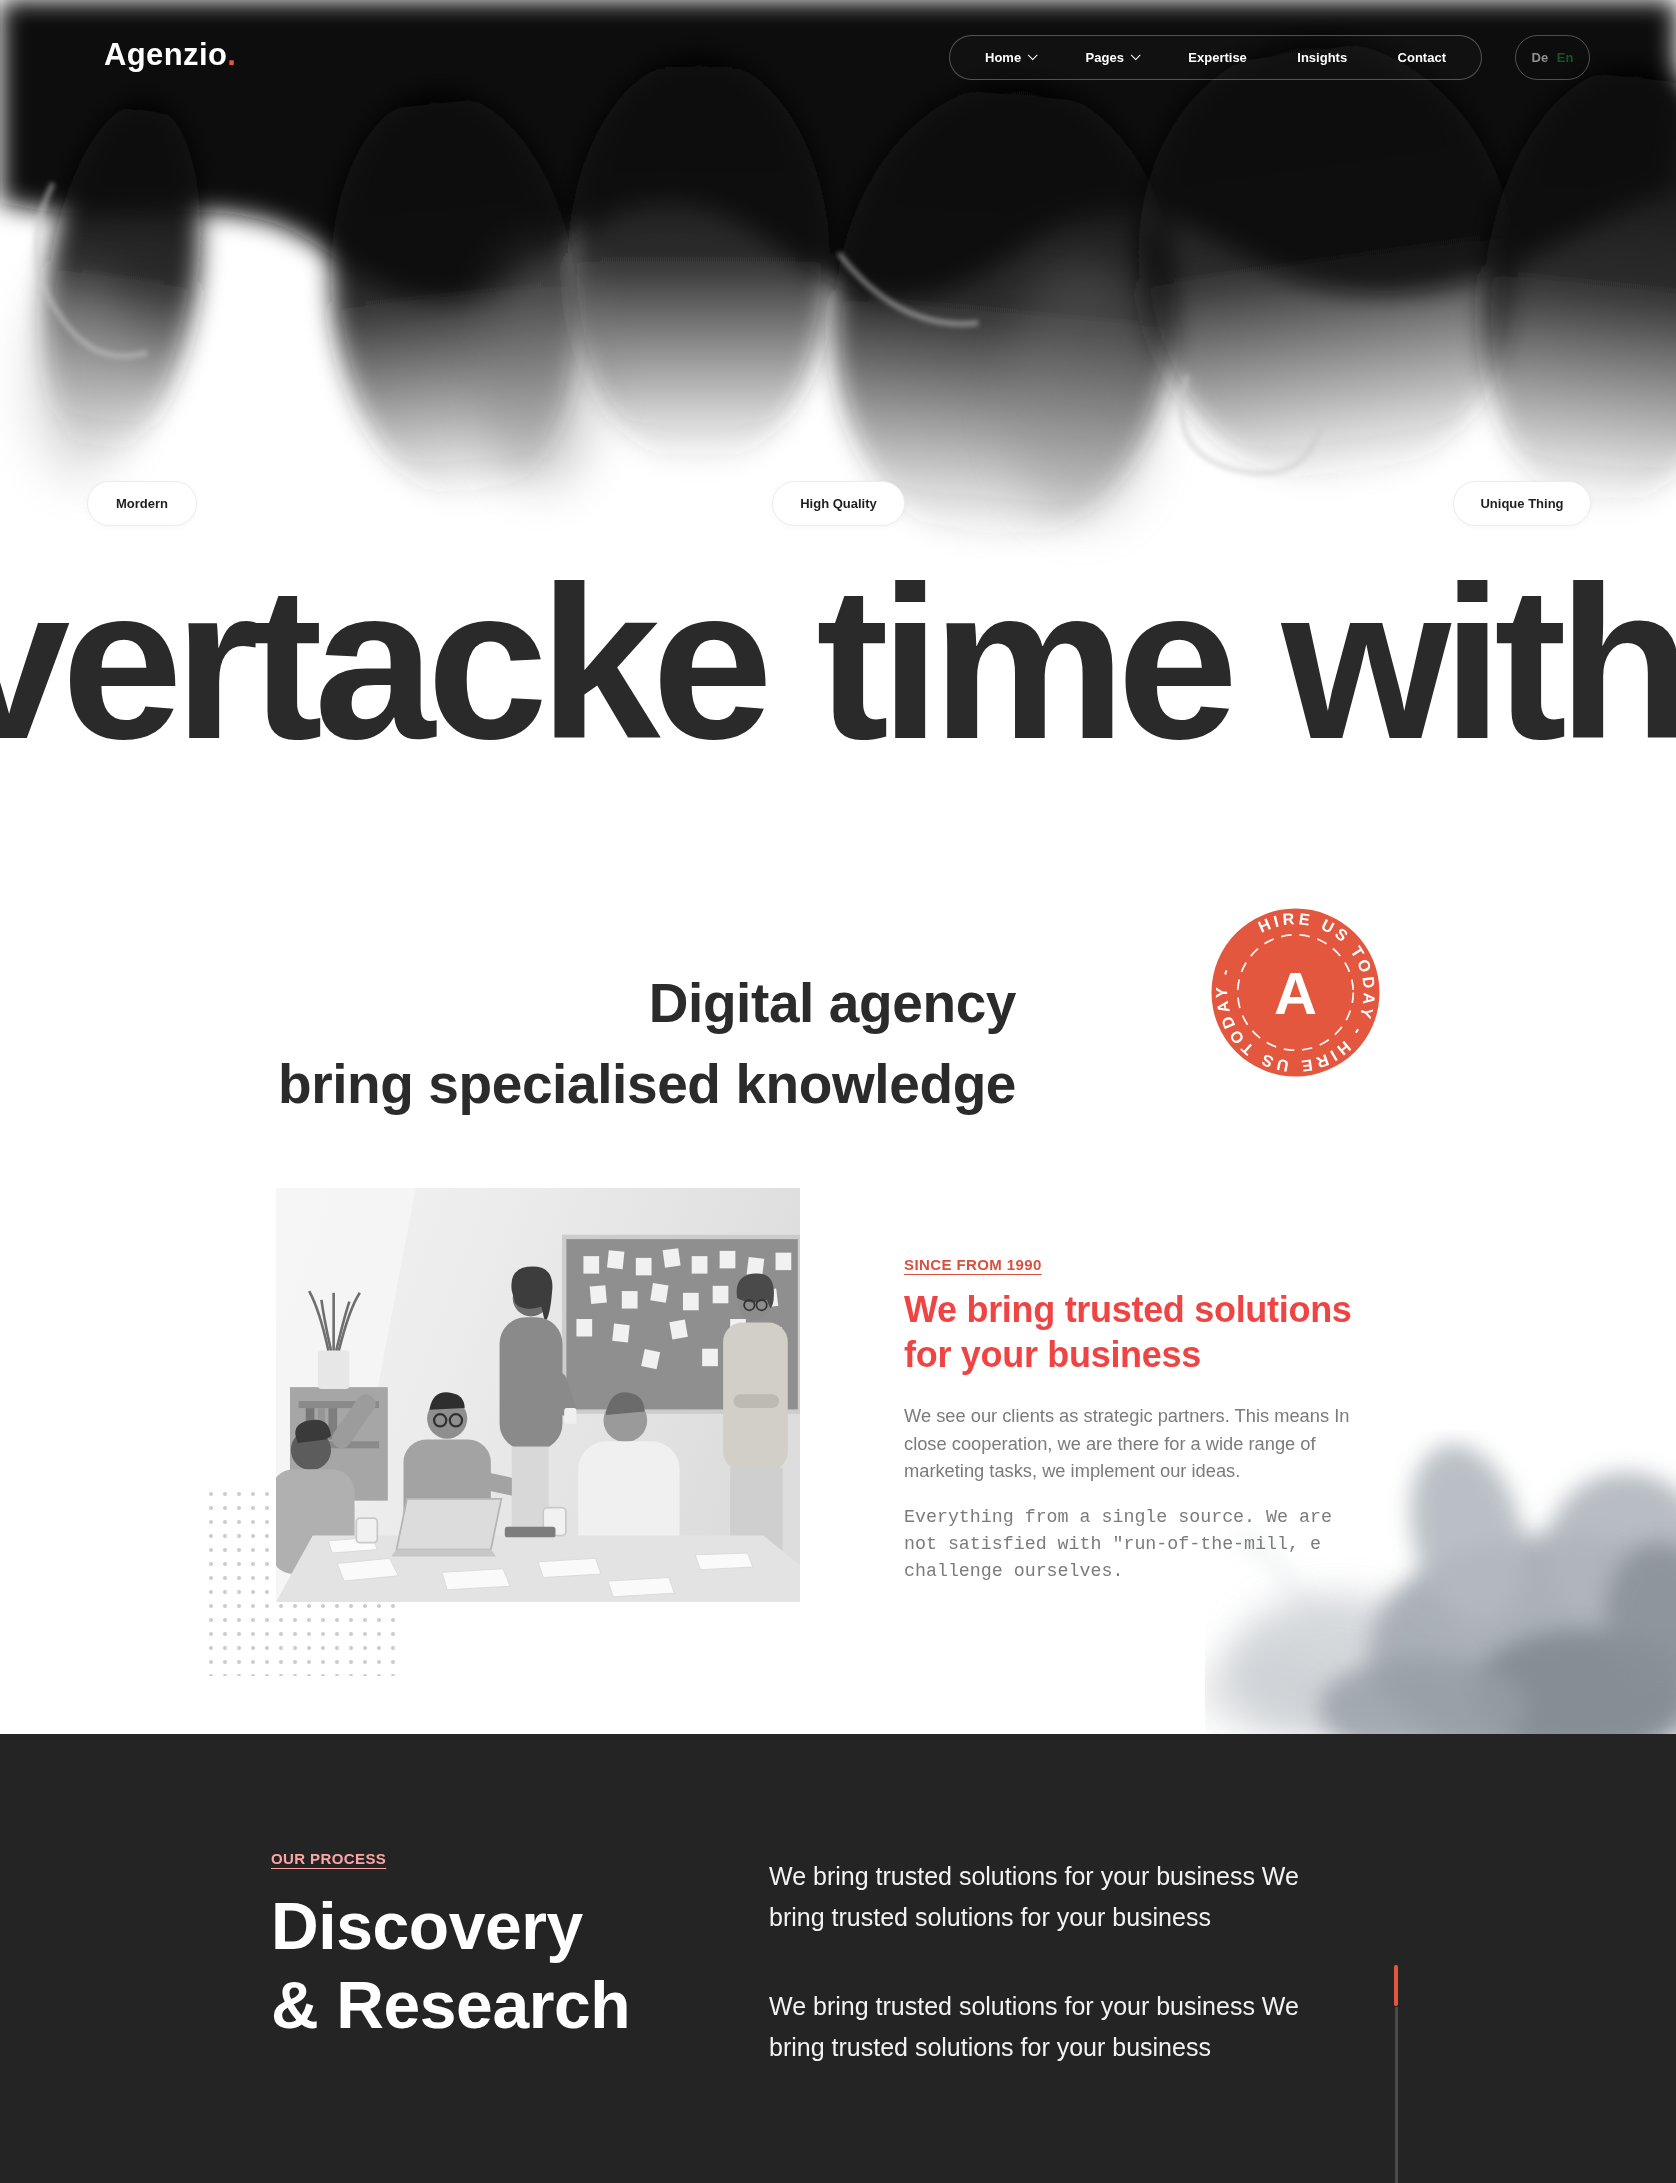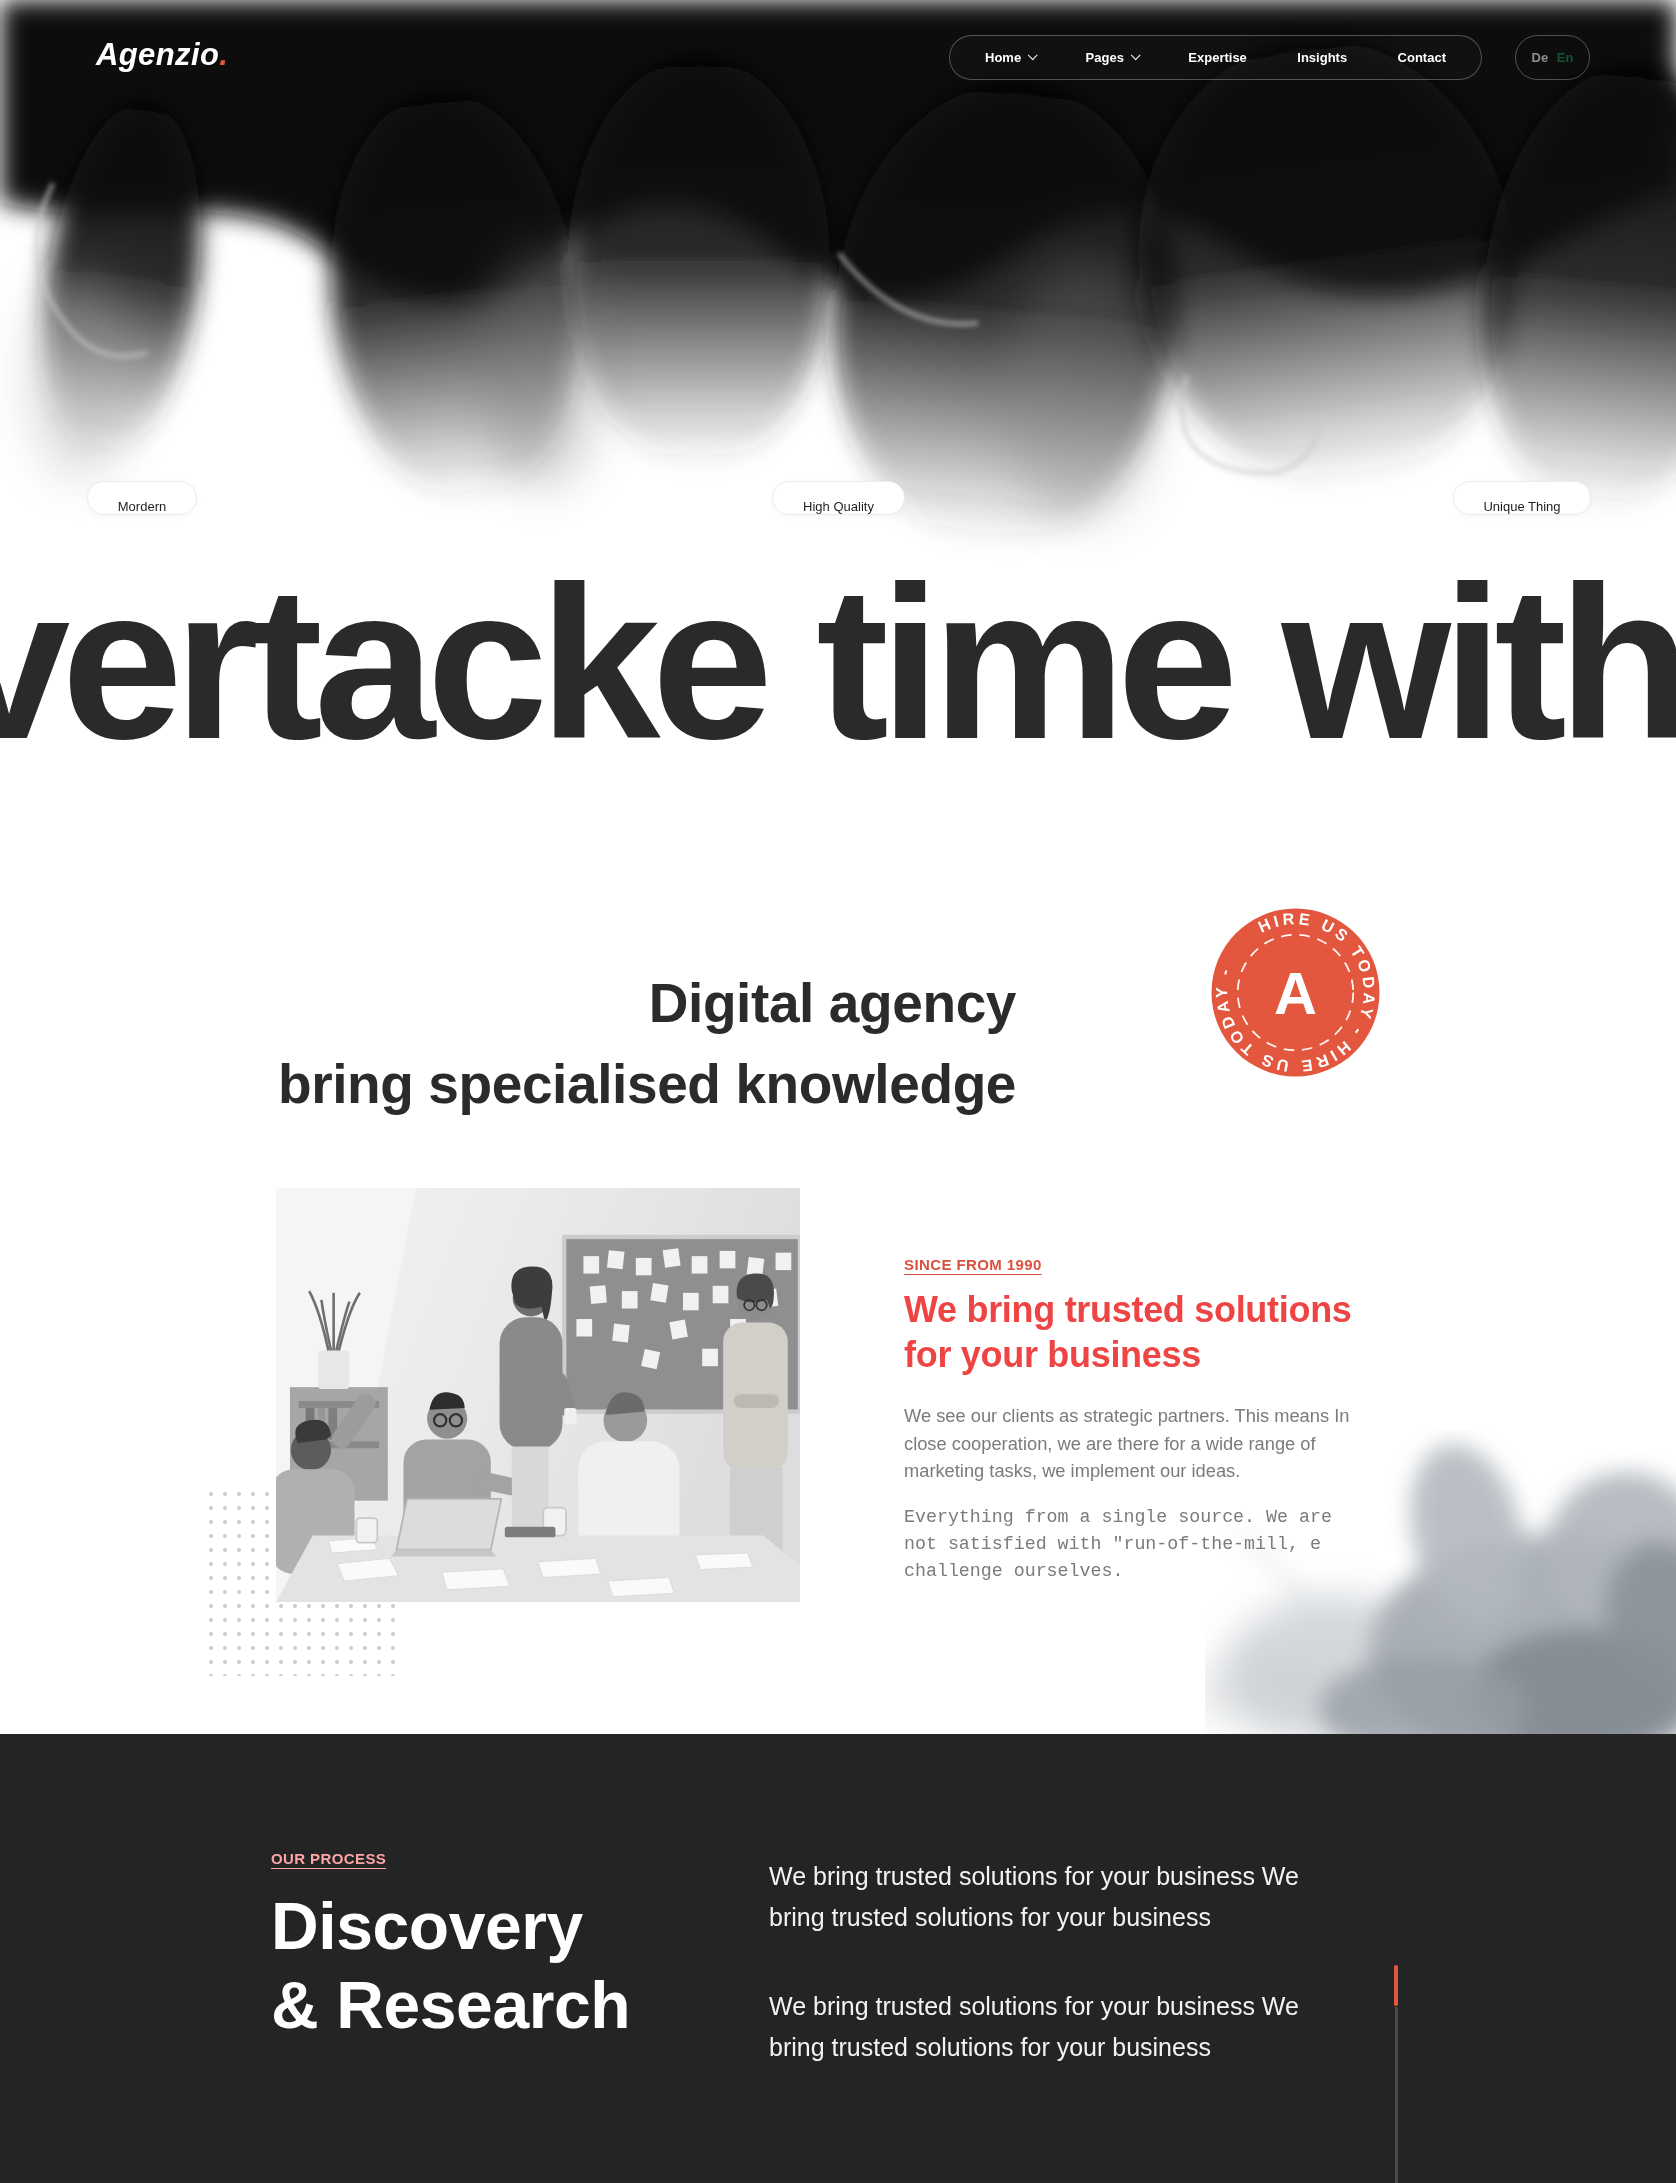--- a/index.html
+++ b/index.html
@@ -6,21 +6,21 @@
   html,body { width:1677px; height:2184px; }
   body {
     position:relative; overflow:hidden; background:#ffffff;
     font-family:"Liberation Sans", sans-serif; color:#2b2b2b;
   }
 
   
   .hero-smoke { position:absolute; top:0; left:0; width:1677px; height:576px; pointer-events:none; }
 
   .site-header { position:absolute; top:0; left:0; width:1677px; height:114px; z-index:5; }
-  .logo { position:absolute; left:96px; top:37px; font-size:31px; font-weight:700; color:#ffffff; letter-spacing:0.4px; cursor:pointer;font-style:italic; }
+  .logo { position:absolute; left:104px; top:37px; font-size:31px; font-weight:700; color:#ffffff; letter-spacing:0.4px; cursor:pointer; }
   .logo .dot { color:#e4573f; }
 
   .nav-pill {
     position:absolute; left:949px; top:35px; width:533px; height:45px;
     border:0.9px solid rgba(255,255,255,0.28); border-radius:24.5px;
     display:flex; align-items:center; justify-content:space-between;
     padding:0 35px; background:rgba(255,255,255,0.02);
   }
   .nav-item { display:flex; align-items:center; color:#ffffff; font-size:13px; font-weight:700; cursor:pointer; white-space:nowrap; }
   .chev { width:7px; height:7px; border-right:1.6px solid #fff; border-bottom:1.6px solid #fff; transform:rotate(45deg) translateY(-1.7px); display:inline-block; margin-left:7px; margin-bottom:2.6px; }
@@ -28,23 +28,23 @@
   .lang-pill {
     position:absolute; left:1515px; top:35px; width:75px; height:45px;
     border:0.9px solid rgba(255,255,255,0.28); border-radius:24.5px;
     display:flex; align-items:center; justify-content:center; gap:8.7px;
     font-size:13px; font-weight:700;
   }
   .lang-de { color:#8f8f8f; cursor:pointer; }
   .lang-en { color:#14532d; cursor:pointer; }
 
   .hero-badge {
-    position:absolute; top:481px; height:34px; background:#ffffff;
-    border:0.9px solid #ececec; border-radius:24.5px; display:flex; align-items:flex-end; justify-content:center;
-    font-size:13px; font-weight:400; color:#1f1f1f; box-shadow:0 1.7px 7px rgba(0,0,0,0.03);
+    position:absolute; top:481px; height:45px; background:#ffffff;
+    border:0.9px solid #ececec; border-radius:24.5px; display:flex; align-items:center; justify-content:center;
+    font-size:13px; font-weight:700; color:#1f1f1f; box-shadow:0 1.7px 7px rgba(0,0,0,0.03);
     z-index:4; padding:0 26px;
   }
   .badge-1 { left:87px;  width:110px; }
   .badge-2 { left:772px;  width:133px; }
   .badge-3 { left:1453px; width:138px; }
 
   .marquee { position:absolute; top:543px; left:0; width:1677px; height:253px; overflow:hidden; white-space:nowrap; z-index:2; }
   .marquee span {
     display:inline-block; font-size:218px; font-weight:700; color:#2a2a2a;
     letter-spacing:-8.7px; line-height:1.1; margin-left:-51px;

